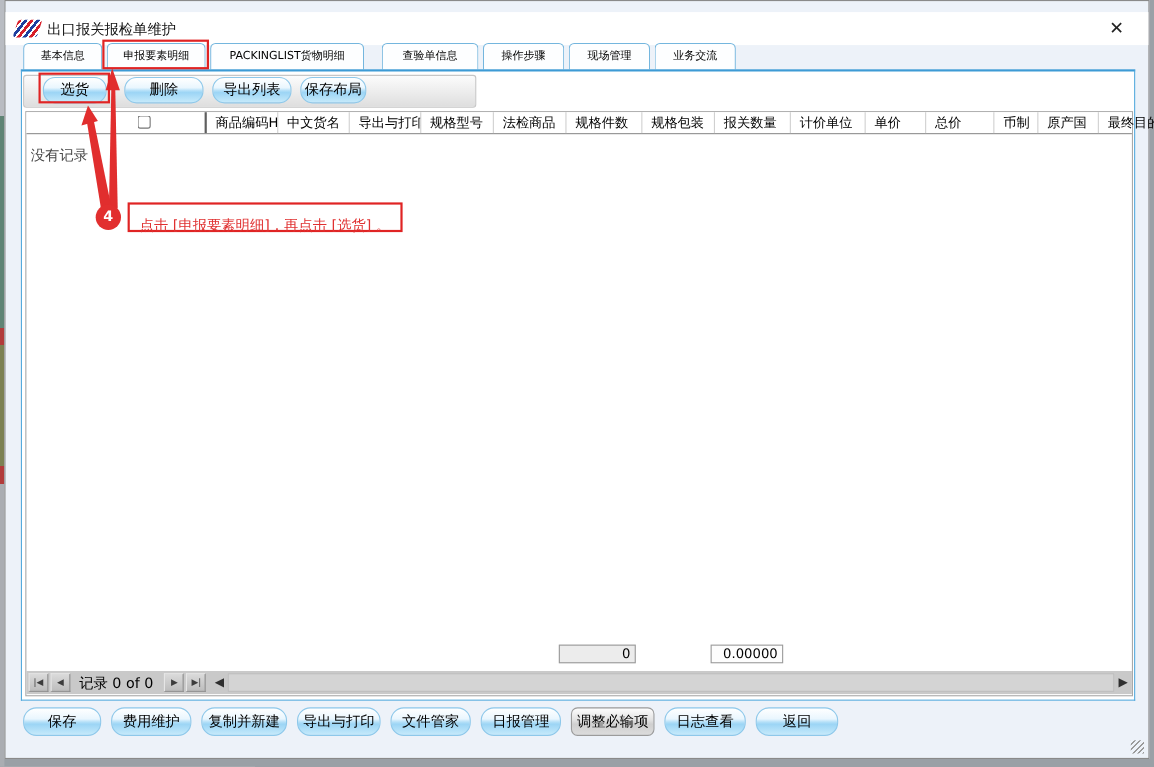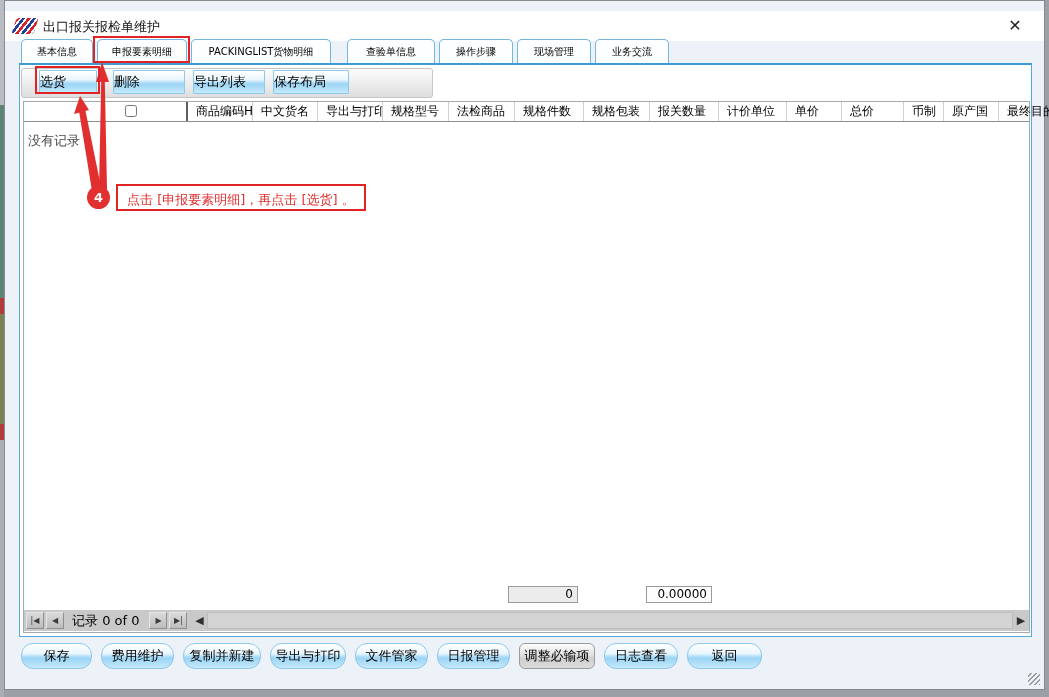--- a/index.html
+++ b/index.html
@@ -28,23 +28,23 @@
     border:1px solid #74b6de; border-bottom:none; border-radius:5px 5px 0 0;
     font-size:10px; text-align:center; line-height:23px; color:#000; cursor:pointer; }
 
   
   #panel { position:absolute; left:14px; top:62px; width:1013px; height:574px;
     background:#ffffff; border:1px solid #54aadd; border-top:2px solid #3d9bd5; }
 
   
   #toolbar-strip { position:absolute; left:16px; top:67px; width:412px; height:30px;
     background:linear-gradient(#fcfcfc,#dedede); border:1px solid #c6c6c6; border-radius:3px; }
-  .btn-blue { position:absolute; height:24px; border:1px solid #8ec8ea; border-radius:1px;
+  .btn-blue { position:absolute; height:24px; border:1px solid #8ec8ea; border-radius:11px;
     background:linear-gradient(to bottom,#ffffff 0%,#e9f6fe 40%,#b3dff8 52%,#9cd5f5 60%,#c6eafb 100%);
-    font-size:13px; color:#000; text-align:left; line-height:22px; cursor:pointer;
+    font-size:13px; color:#000; text-align:center; line-height:22px; cursor:pointer;
     font-family:"DejaVu Sans","Liberation Sans",sans-serif; }
 
   
   #grid { position:absolute; left:18px; top:100px; width:1007px; height:532px;
     background:#ffffff; border:1px solid #a9a9a9; }
   #grid-header { position:absolute; left:0; top:0; width:100%; height:20px;
     border-bottom:1px solid #8e8e8e; display:flex; background:#ffffff; }
   .hcell { height:19px; font-size:12px; color:#000; line-height:19px;
     padding-left:8px; border-right:1px solid #d0d0d0; overflow:hidden; white-space:nowrap; flex:none; }
   #hcell-rowhead { width:94px; border-right:none; }
@@ -84,21 +84,21 @@
 
   
   .hl-box { position:absolute; border:2px solid #e02424; z-index:45; pointer-events:none; }
   #hl-tab   { left:88px; top:35px; width:97px; height:27px; }
   #hl-btn   { left:30px; top:65px; width:65px; height:28px; }
   #arrows { position:absolute; left:0; top:0; width:1041px; height:690px;
     z-index:40; pointer-events:none; }
   #step-badge { position:absolute; left:82px; top:185px; width:23px; height:23px;
     background:#e22f2f; border-radius:50%; color:#fff; font-size:13px; font-weight:bold;
     text-align:center; line-height:23px; z-index:46; }
-  #ann-box { position:absolute; left:111px; top:183px; height:27px; padding:2px 9px;
+  #ann-box { position:absolute; left:111px; top:183px; height:27px; padding:8px 9px;
     border:2px solid #e02424; background:#ffffff; color:#e03030; font-size:13px;
     line-height:23px; z-index:46; white-space:nowrap; }
 </style>
 </head>
 <body>
 
 <div id="stage">
   <div id="edge-strip"></div>
 
   <div id="win">
@@ -116,21 +116,21 @@
     <div class="tab" style="left:434px;width:74px;">操作步骤</div>
     <div class="tab" style="left:512px;width:74px;">现场管理</div>
     <div class="tab" style="left:590px;width:74px;">业务交流</div>
 
     <div id="panel"></div>
 
     <div id="toolbar-strip"></div>
     <button class="btn-blue" style="left:34px;top:69px;width:58px;">选货</button>
     <button class="btn-blue" style="left:108px;top:69px;width:72px;">删除</button>
     <button class="btn-blue" style="left:188px;top:69px;width:72px;">导出列表</button>
-    <button class="btn-blue" style="left:268px;top:69px;width:76px;">保存布局</button>
+    <button class="btn-blue" style="left:268px;top:69px;width:60px;">保存布局</button>
 
     <div id="grid">
       <div id="grid-header">
         <div class="hcell" id="hcell-rowhead"></div>
         <div class="hcell" id="hcell-check">
           <input type="checkbox" style="">
         </div>
         <div class="hcell" style="width:65px;">商品编码HS</div>
         <div class="hcell" style="width:65px;">中文货名</div>
         <div class="hcell" style="width:65px;">导出与打印</div>

